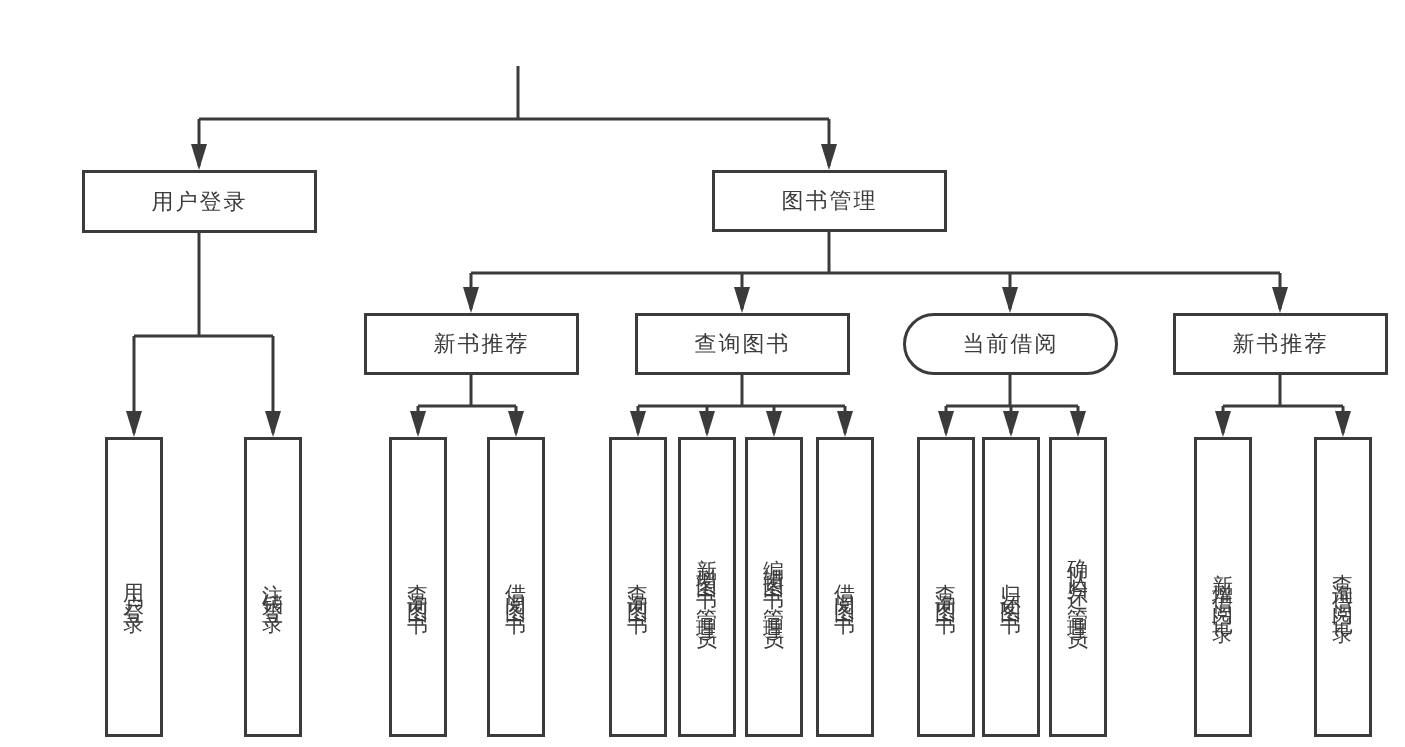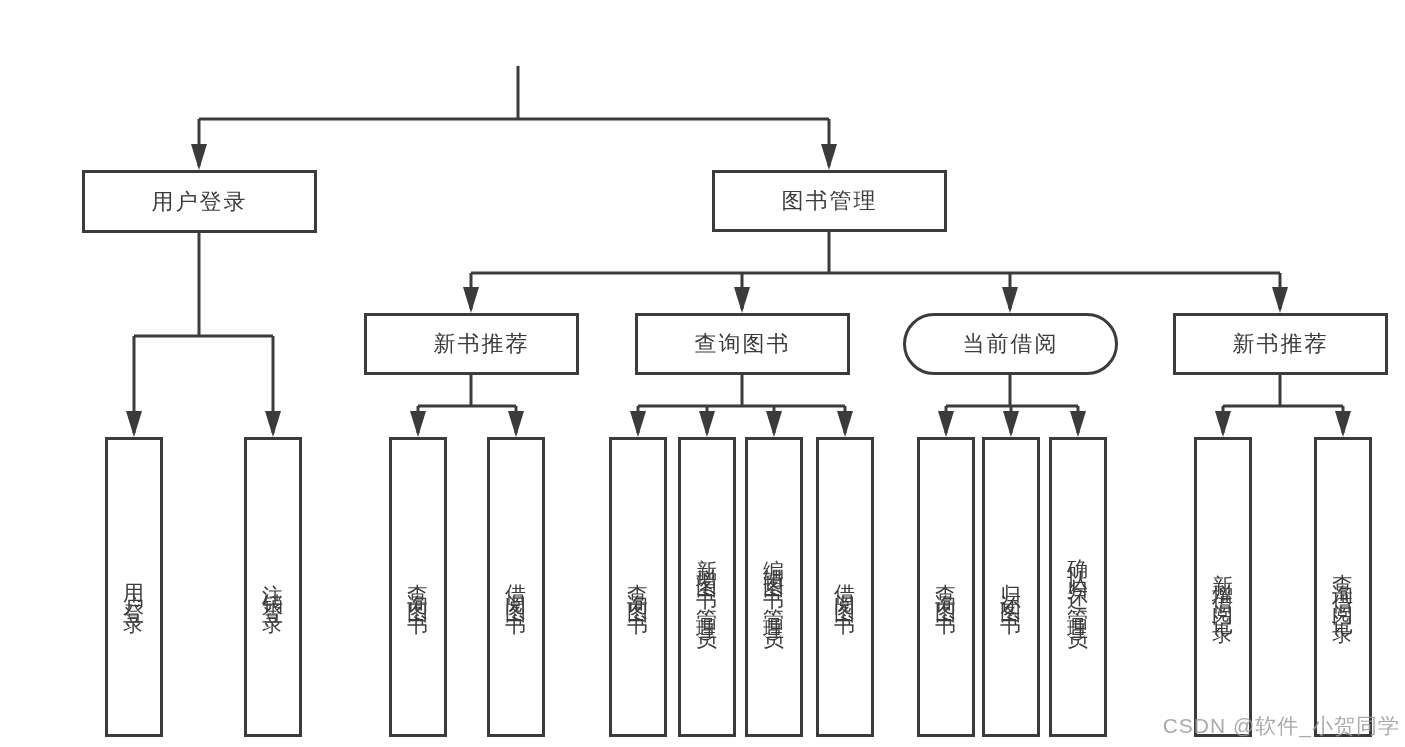--- a/index.html
+++ b/index.html
@@ -213,15 +213,14 @@
     <span class="v-label">确认归还（管理员）</span>
   </div>
 
   <div class="box leaf lf-e1">
     <span class="v-label">新增借阅记录</span>
   </div>
   <div class="box leaf lf-e2">
     <span class="v-label">查询借阅记录</span>
   </div>
 
-  <div class="watermark">CSDN @软件_小贺同学</div>
 
 </div>
 
 </body></html>

